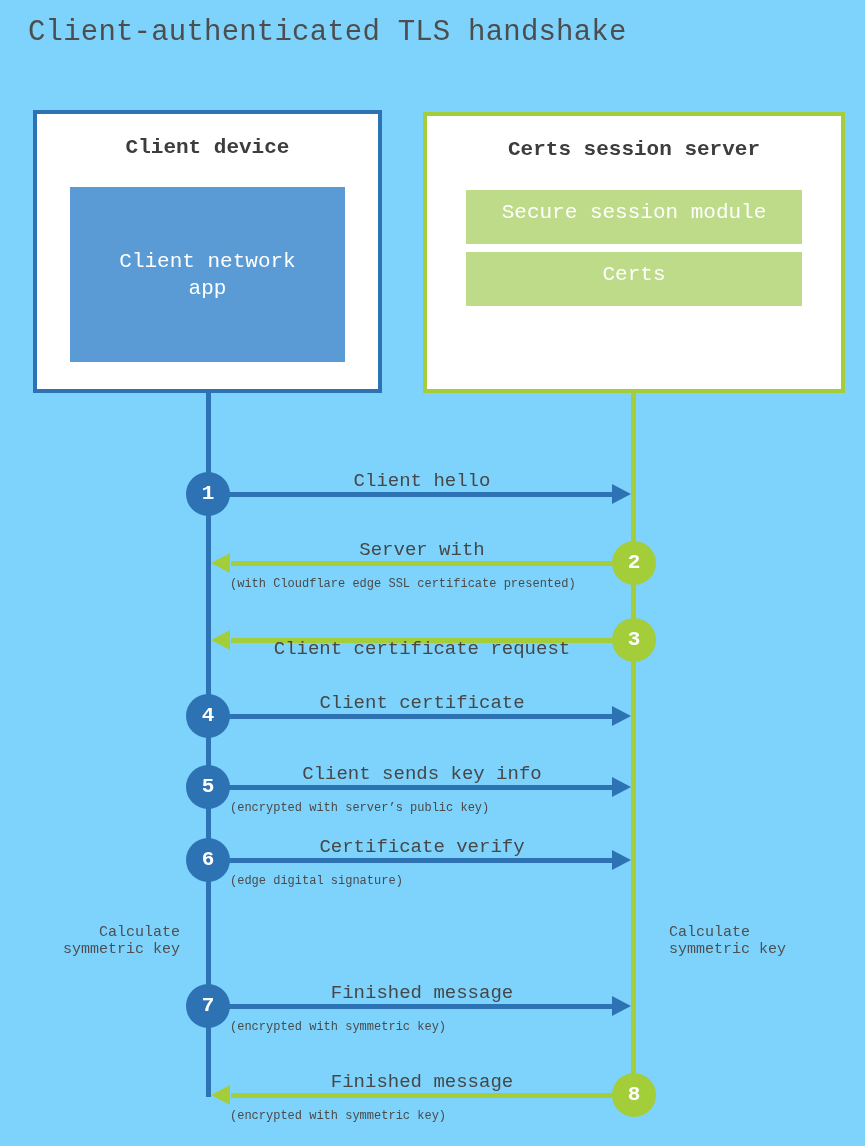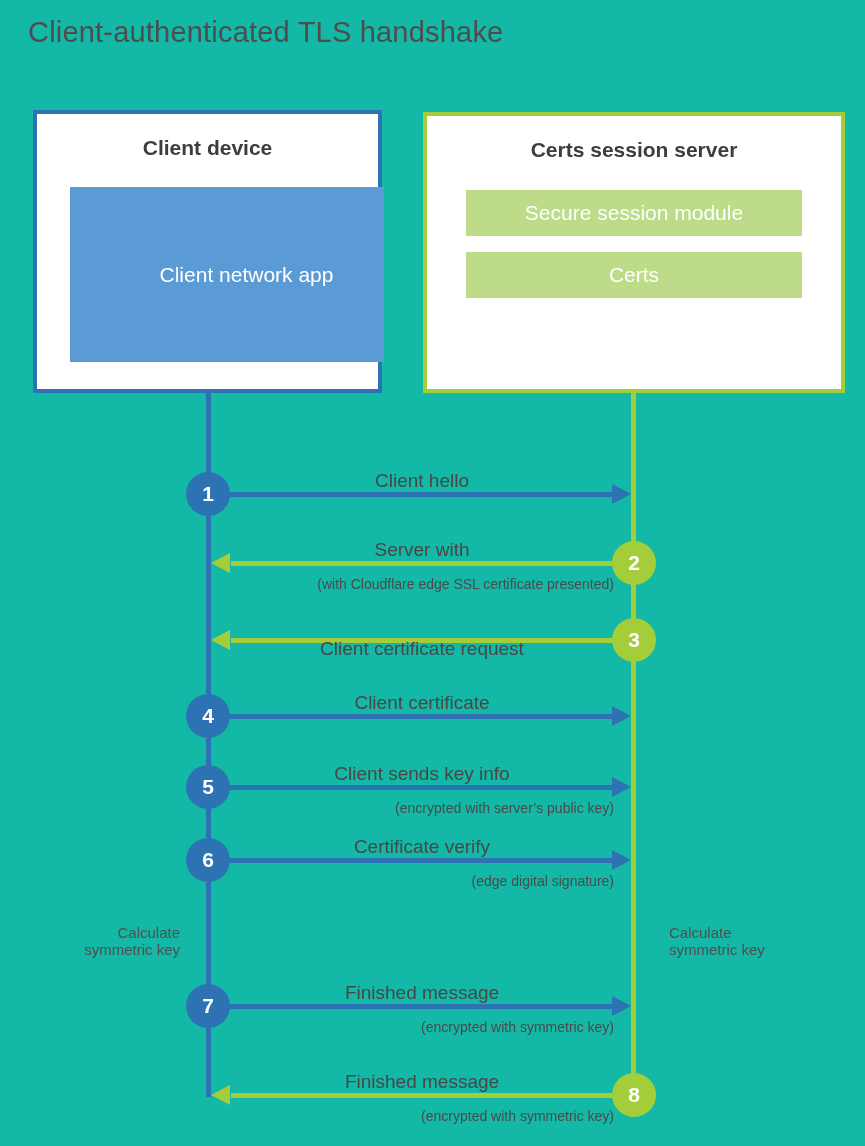--- a/index.html
+++ b/index.html
@@ -1,36 +1,36 @@
 <!DOCTYPE html>
 <html style="--blue: #2d73b4; --blue_light: #5b9bd5; --green: #a4cd3a; --green_light: #bedb8a;"><head>
 <meta charset="utf-8">
 <style>
   html,body{margin:0;padding:0;background:#ffffff;}
   .canvas{
-    position:relative;width:865px;height:1146px;background:#14b8a6;
-    font-family:Liberation Sans, sans-serif;overflow:hidden;
+    position:relative;width:865px;height:1146px;background:#7dd3fc;
+    font-family:Liberation Mono, monospace;overflow:hidden;
   }
   .title{
     position:absolute;left:28px;top:16px;font-size:29px;font-weight:300;
     color:#4d4d4d;letter-spacing:.2px;
   }
   
   .actorbox{position:absolute;background:#fff;box-sizing:border-box;}
   .actorbox.client{left:33px;top:110px;width:349px;height:283px;border:4px solid var(--blue);}
   .actorbox.server{left:423px;top:112px;width:422px;height:281px;border:4px solid var(--green);}
   .boxtitle{margin-top:22px;text-align:center;font-size:21px;font-weight:700;color:#3d3d3d;}
   .innerapp{
     position:absolute;left:70px;top:187px;width:275px;height:175px;background:var(--blue_light);
     display:flex;align-items:center;justify-content:center;text-align:center;
-    color:#fff;font-size:21px;line-height:27px;padding-left:39px;
+    color:#fff;font-size:21px;line-height:27px;
   }
   .innerapp span{display:block;max-width:210px;}
   .modbar{
-    position:absolute;left:466px;width:336px;height:46px;background:var(--green_light);
+    position:absolute;left:466px;width:336px;height:54px;background:var(--green_light);
     color:#fff;font-size:21px;text-align:center;line-height:46px;
   }
   
   .vline{position:absolute;width:5px;}
   .vline.blue{background:var(--blue);}
   .vline.green{background:var(--green);}
   
   .hline{position:absolute;height:5px;}
   .hline.blue{background:var(--blue);}
   .hline.green{background:var(--green);}
@@ -41,22 +41,22 @@
     position:absolute;width:44px;height:44px;border-radius:50%;
     color:#fff;font-size:21px;font-weight:700;text-align:center;line-height:44px;
   }
   .circle.blue{background:var(--blue);}
   .circle.green{background:var(--green);}
   .steplabel{
     position:absolute;left:230px;width:384px;text-align:center;
     font-size:19px;line-height:20px;color:#474747;
   }
   .sublabel{
-    position:absolute;left:230px;width:384px;text-align:right;
-    font-size:14px;line-height:18px;color:#4a4a4a;
+    position:absolute;left:230px;width:384px;text-align:left;
+    font-size:12px;line-height:18px;color:#4a4a4a;
   }
   .note{position:absolute;font-size:15px;line-height:17px;color:#4f4f4f;}
   .note.right-align{text-align:right;}
 </style>
 </head>
 <body>
 
 <div class="canvas">
 
   <div class="title">Client-authenticated TLS handshake</div>

